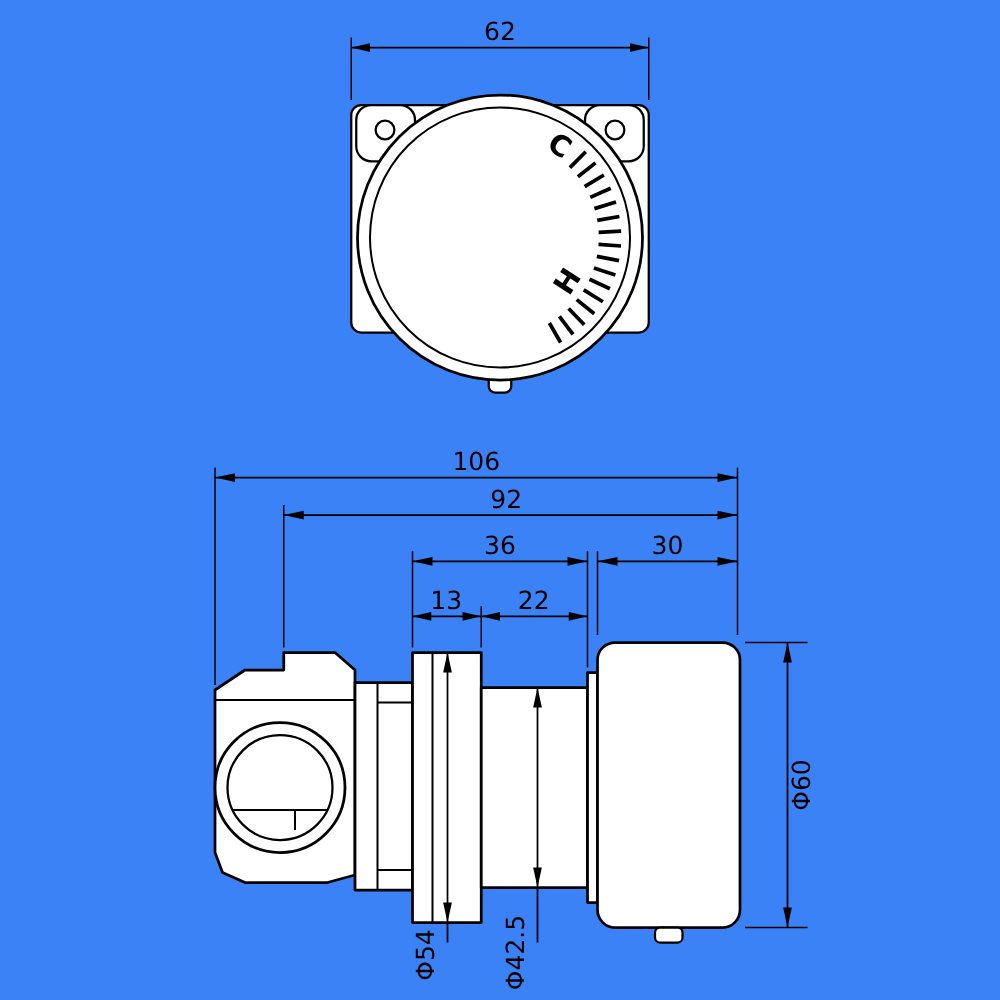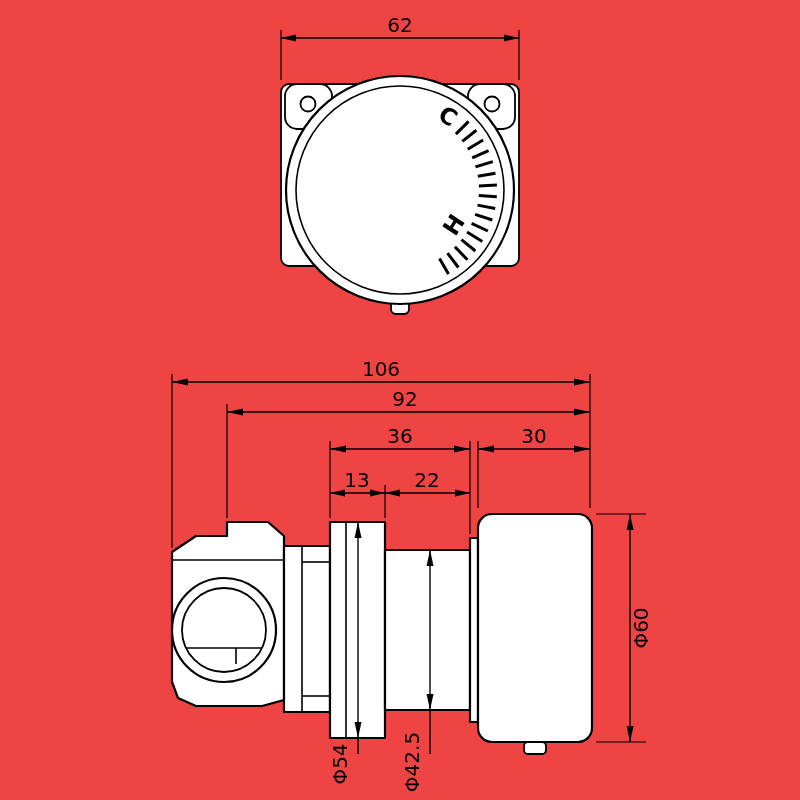--- a/index.html
+++ b/index.html
@@ -1,16 +1,16 @@
 <!DOCTYPE html>
 <html><head>
 <meta charset="utf-8">
 <style>
   html,body { margin:0; padding:0; background:#ffffff; }
-  .stage { width:800px; height:800px; background:#ef4444; position:relative; font-family:"DejaVu Sans", sans-serif; }
+  .stage { width:800px; height:800px; background:#3b82f6; position:relative; font-family:"DejaVu Sans", sans-serif; }
   svg { display:block; }
   .outline { fill:#ffffff; stroke:#000000; stroke-width:2.2; stroke-linejoin:round; }
   .outline-thin { fill:#ffffff; stroke:#000000; stroke-width:1.8; stroke-linejoin:round; }
   .inner { fill:none; stroke:#000000; stroke-width:1.6; }
   .ext { stroke:#000000; stroke-width:1.2; fill:none; }
   .dim { stroke:#000000; stroke-width:1.4; fill:none; }
   .arrow { fill:#000000; stroke:none; }
   .dim-text { font-family:"DejaVu Sans", sans-serif; font-size:20px; fill:#000000; text-anchor:middle; }
   .hc-text { font-family:"DejaVu Sans", sans-serif; font-size:23px; font-weight:bold; fill:#000000; text-anchor:middle; }
   .tick { stroke:#000000; stroke-width:3; }

